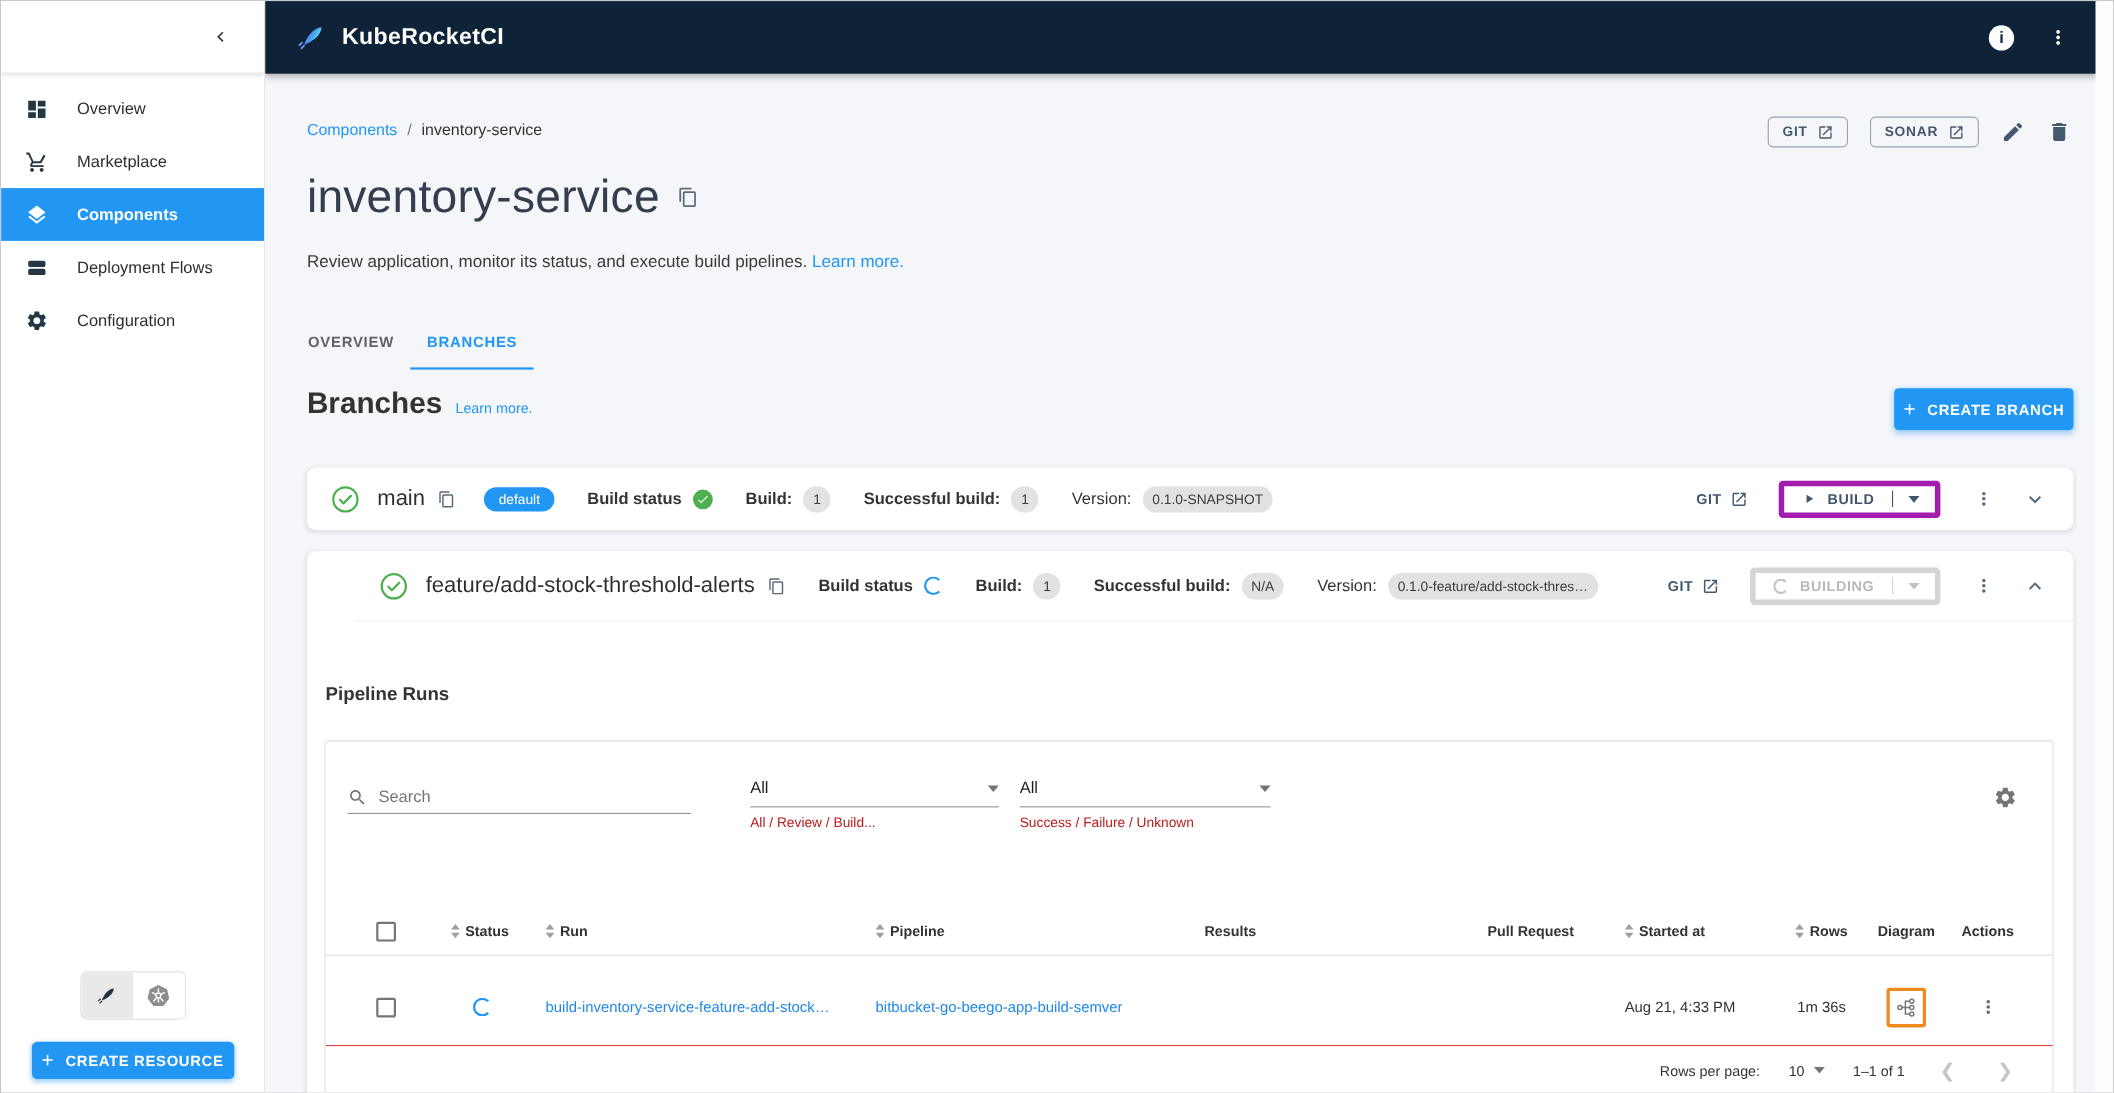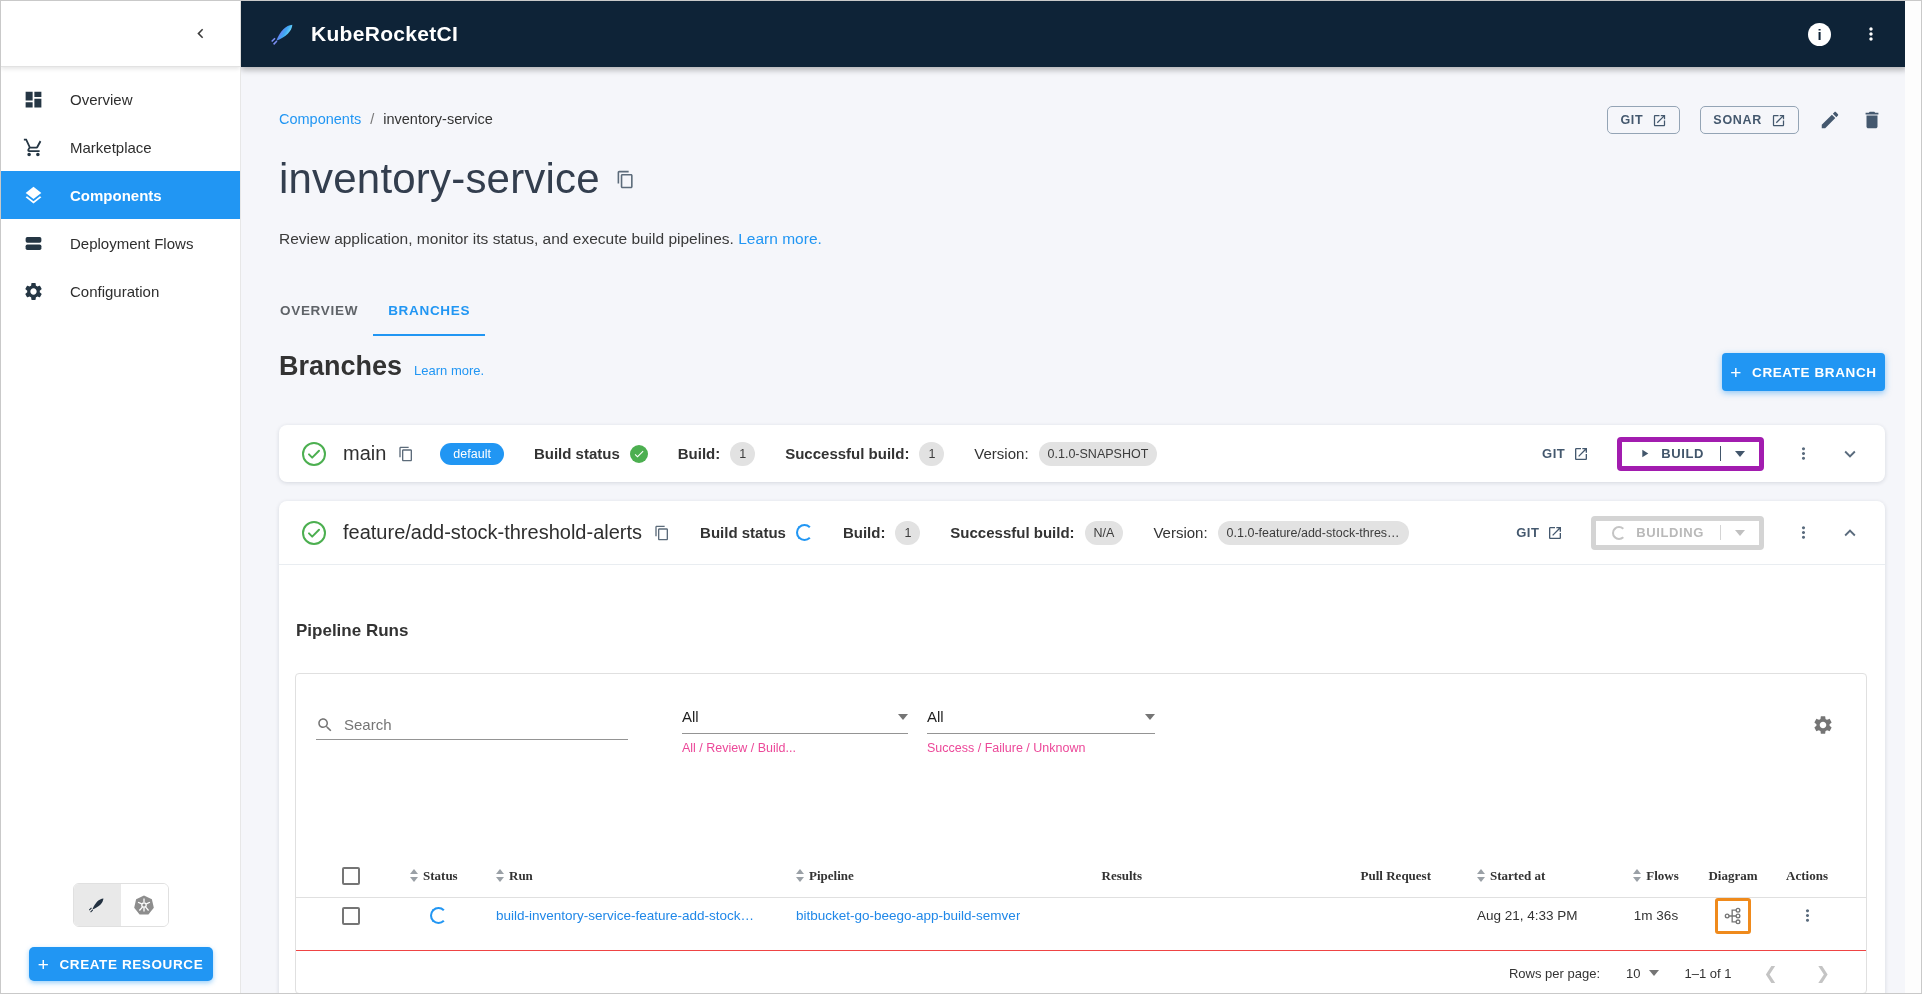--- a/index.html
+++ b/index.html
@@ -75,21 +75,21 @@
 
   .create-branch { position:absolute; top:286px; right:22px; width:163px; height:38px; background:#2196f3; color:#fff;
                    border:none; border-radius:4px; font-size:13.5px; font-weight:bold; letter-spacing:.6px;
                    display:flex; align-items:center; justify-content:center; gap:10px; cursor:pointer;
                    box-shadow:0 2px 6px rgba(33,150,243,.5); }
 
   
   .card { position:absolute; left:38px; width:1606px; background:#fff; border-radius:8px;
           box-shadow:0 1px 4px rgba(20,35,55,.14); }
   .card-main { top:358px; height:57px; }
-  .card-feature { top:434px; height:494px; border-bottom-left-radius:0; border-bottom-right-radius:0; }
+  .card-feature { top:434px; height:494px; border-bottom-left-radius:0; border-bottom-right-radius:0;padding-left:44px; }
 
   .branch-row { display:flex; align-items:center; height:57px; padding:0 24px 0 22px; cursor:pointer; }
   .card-feature .branch-row { height:64px; border-bottom:1px solid #e9edf1; }
   .branch-name { font-size:20px; color:#2f2f2f; margin:0 12px 0 16px; white-space:nowrap; }
   .default-pill { background:#2196f3; color:#fff; font-size:12.5px; padding:4px 13px; border-radius:13px; margin-left:26px; }
   .meta-label { font-size:15px; color:#333; font-weight:bold; margin-left:30px; white-space:nowrap; }
   .meta-label.norm { font-weight:normal; }
   .chip { background:#e2e2e2; color:#3c3c3c; font-size:12.5px; height:24px; display:inline-flex; align-items:center;
           padding:0 9px; min-width:24px; justify-content:center; border-radius:12px; margin-left:10px; white-space:nowrap; }
   .chip.version { max-width:218px; overflow:hidden; }
@@ -122,27 +122,27 @@
 
   .search-field { position:absolute; left:20px; top:36px; width:312px; height:30px; display:flex; align-items:center; gap:10px;
                   border-bottom:1px solid #949494; }
   .search-field svg { fill:#757575; flex:none; }
   .search-field input { border:none; outline:none; font-size:15px; width:100%; background:transparent; color:#333;
                         font-family:"Liberation Sans", sans-serif; }
   .search-field input::placeholder { color:#757575; }
   .select-field { position:absolute; top:28px; cursor:pointer; }
   .select-field .val-row { display:flex; align-items:center; justify-content:space-between; height:32px;
                            border-bottom:1px solid #949494; font-size:15px; color:#1f1f1f; padding-bottom:2px; }
-  .select-field .helper { margin-top:7px; font-size:12.5px; color:#ec4899; }
+  .select-field .helper { margin-top:7px; font-size:12.5px; color:#b91c1c; }
   .sel1 { left:386px; width:226px; } .sel2 { left:631px; width:228px; }
   .caret-down { width:0; height:0; border-left:5px solid transparent; border-right:5px solid transparent; border-top:6px solid #757575; }
   .gear-btn { position:absolute; right:32px; top:40px; } .gear-btn svg { fill:#757575; }
 
   .tgrid { display:grid; grid-template-columns:100px 100px 300px 190px 156px 289px 185px 80px 74px 74px; align-items:center; }
-  .thead { position:absolute; left:0; right:0; top:180px; height:44px; border-bottom:1px solid #e0e0e0;font-family:Liberation Serif, serif; }
+  .thead { position:absolute; left:0; right:0; top:151px; height:44px; border-bottom:1px solid #e0e0e0; }
   .thead .cell { font-size:13px; font-weight:bold; color:#333; display:flex; align-items:center; gap:5px; }
   .trow  { position:absolute; left:0; right:0; top:207px; height:70px; border-bottom:1px solid #ef4444; }
   .cell.right { justify-content:flex-end; } .cell.center { justify-content:center; }
   .cell.padL { padding-left:46px; }
   .cb-cell { padding-left:46px; display:flex; align-items:center; }
   .checkbox { width:18px; height:18px; border:2px solid #757575; border-radius:2px; background:#fff; cursor:pointer; }
   .sort { display:inline-flex; flex-direction:column; gap:2.5px; cursor:pointer; }
   .sort i { display:block; width:0; height:0; border-left:4px solid transparent; border-right:4px solid transparent; }
   .sort .up { border-bottom:5px solid #9aa0a6; } .sort .down { border-top:5px solid #9aa0a6; }
   .trow .cell { display:flex; align-items:center; font-size:13.5px; color:#333; }
@@ -501,21 +501,21 @@
                 <i class="up"></i>
                 <i class="down"></i>
               </span>
             <span>Started at</span>
           </div>
           <div class="cell center">
             <span class="sort">
                 <i class="up"></i>
                 <i class="down"></i>
               </span>
-            <span>Flows</span>
+            <span>Rows</span>
           </div>
           <div class="cell center">
               <span>Diagram</span>
             </div>
           <div class="cell center">
               <span>Actions</span>
             </div>
         </div>
 
         <div class="trow tgrid">

